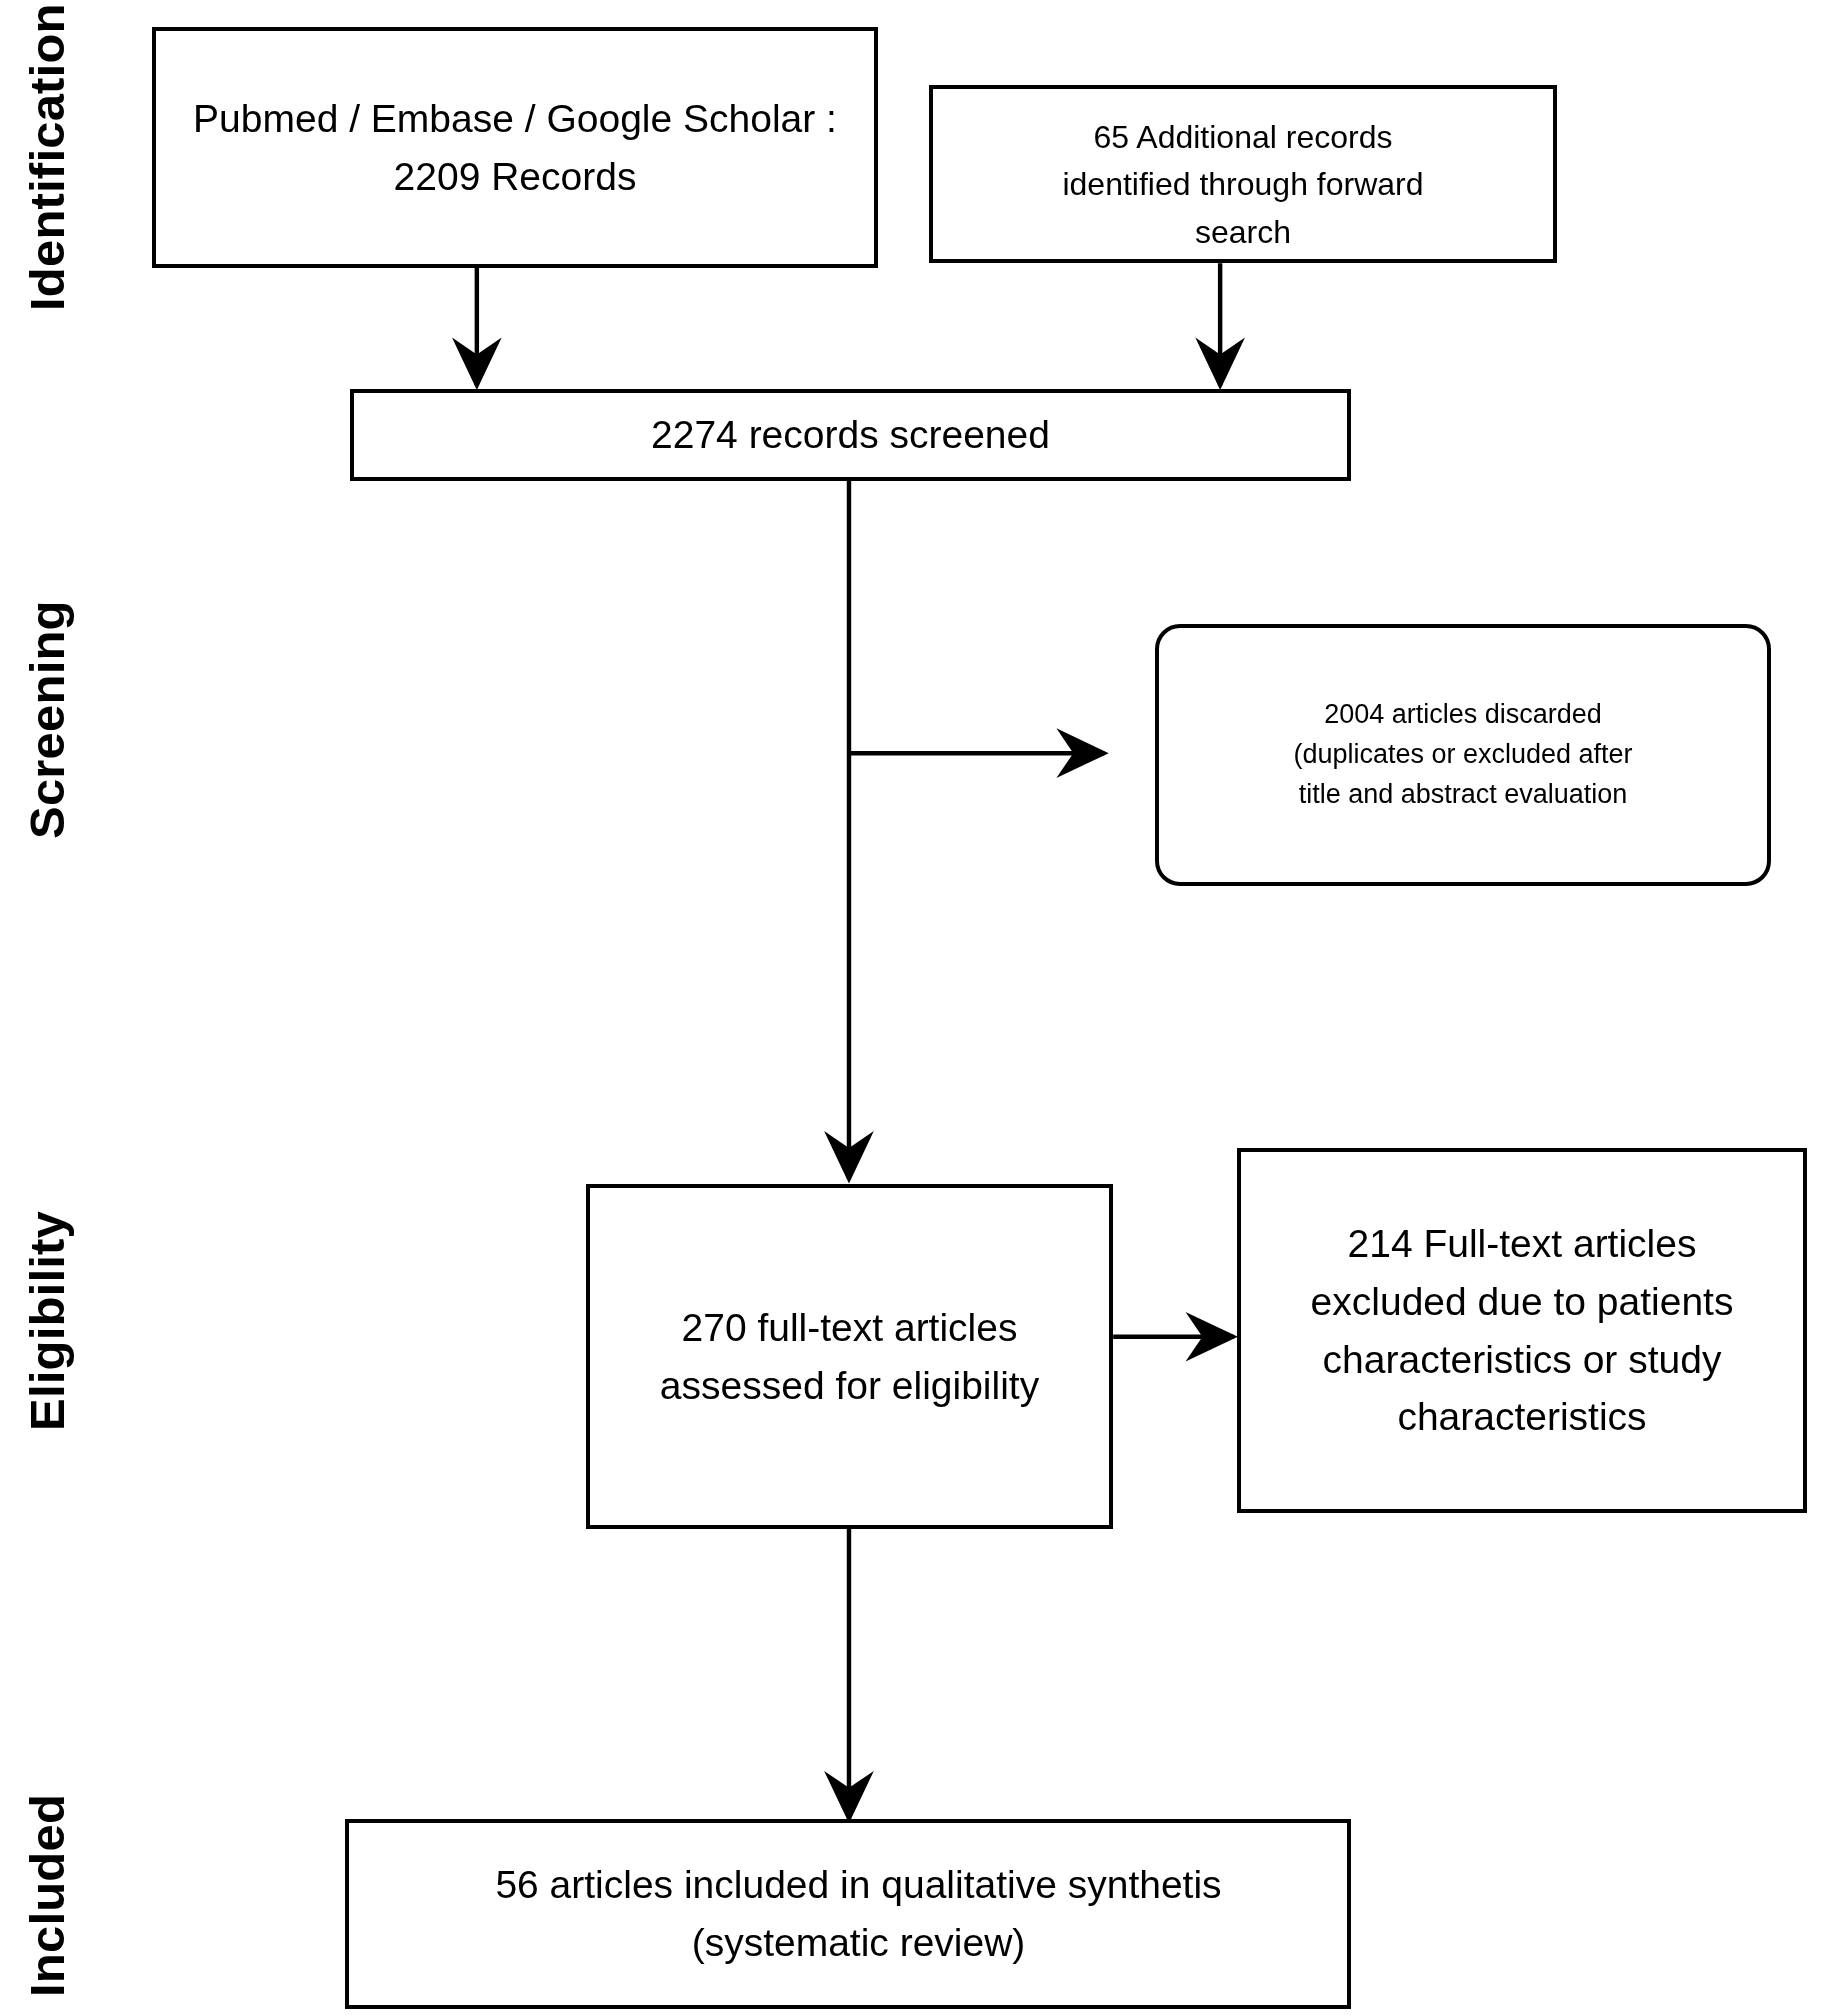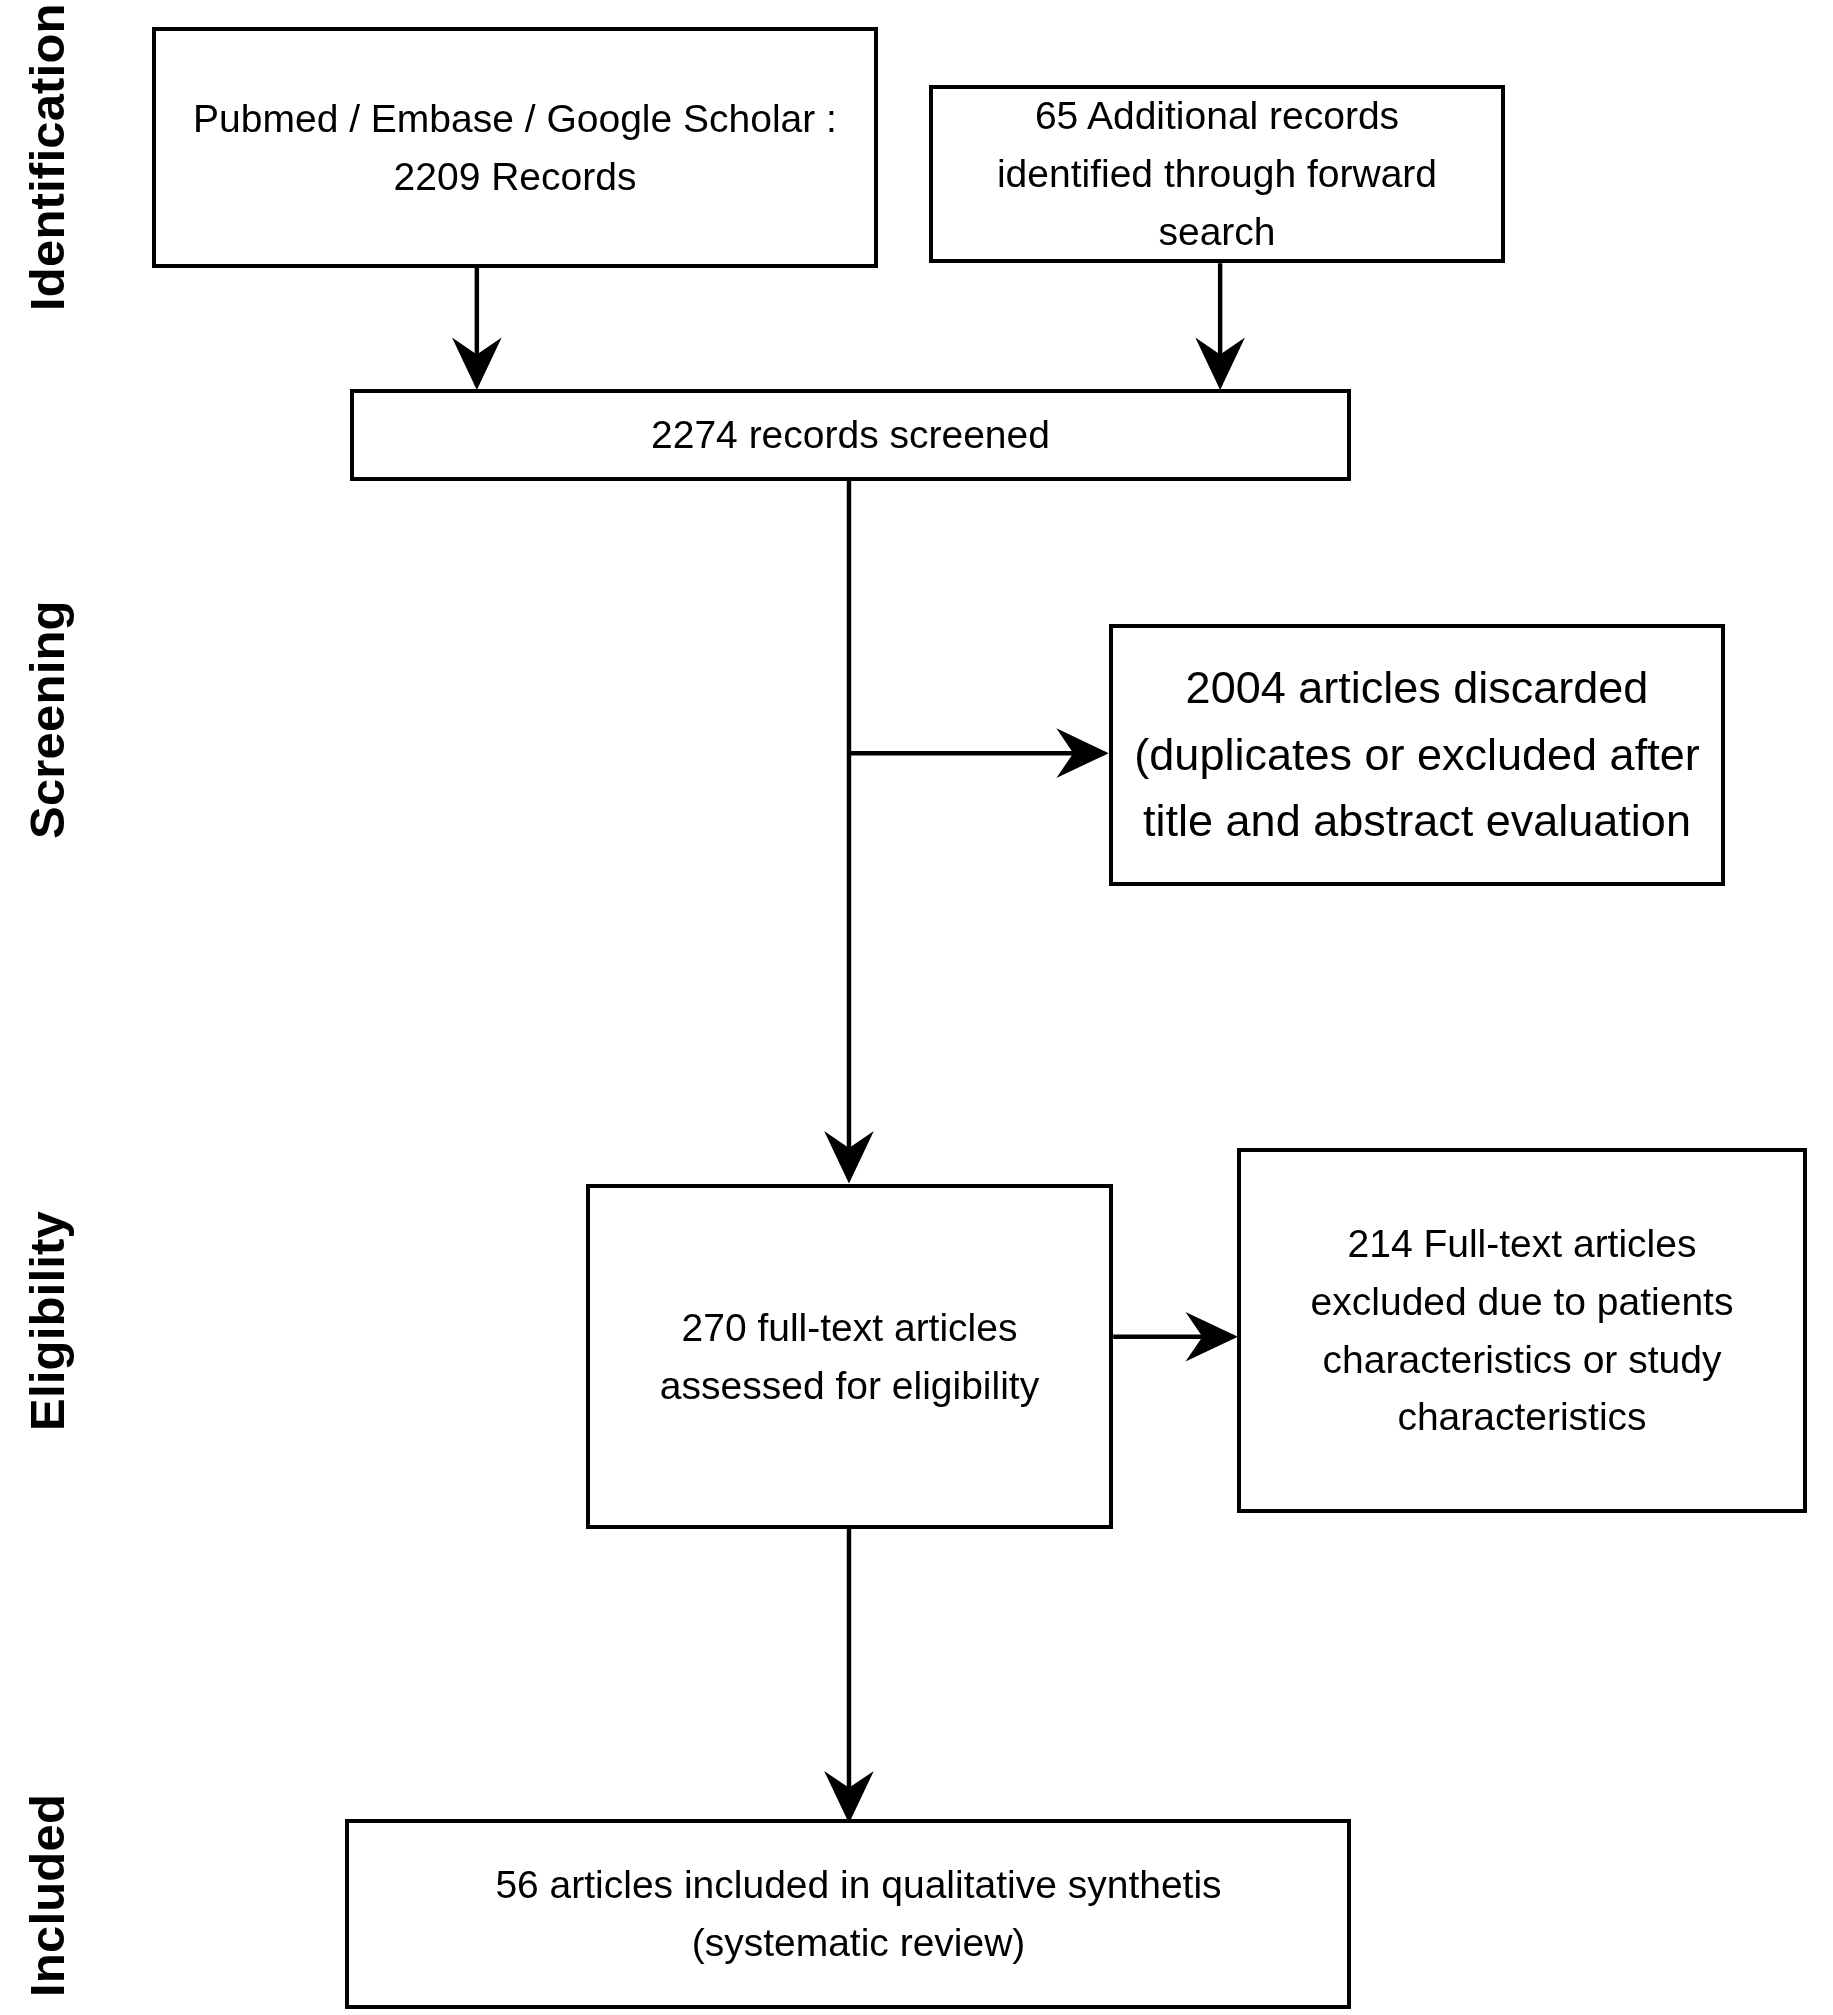--- a/index.html
+++ b/index.html
@@ -85,31 +85,31 @@
 
   <div class="stage-label" style="left:23px; top:1183px; width:64px; height:276px; font-size:49px;">Eligibility</div>
 
   <div class="stage-label" style="left:23px; top:1784px; width:64px; height:222px; font-size:49px;">Included</div>
 
   <div class="node" style="left:152px; top:27px; width:726px; height:241px; font-size:39px;">
     <span class="txt">Pubmed / Embase / Google Scholar :
 2209 Records</span>
   </div>
 
-  <div class="node" style="left:929px; top:85px; width:576px; height:178px; font-size:39px;">
+  <div class="node" style="left:929px; top:85px; width:628px; height:178px; font-size:32px;align-items:flex-end;">
     <span class="txt">65  Additional records
 identified through forward
 search</span>
   </div>
 
   <div class="node" style="left:350px; top:389px; width:1001px; height:92px; font-size:39px;justify-content:flex-end;">
     <span class="txt">2274  records screened</span>
   </div>
 
-  <div class="node" style="left:1109px; top:624px; width:616px; height:262px; font-size:45px;">
+  <div class="node" style="left:1155px; top:624px; width:616px; height:262px; font-size:27px;border-radius:25px;">
     <span class="txt">2004 articles discarded
 (duplicates or excluded after
 title and abstract evaluation</span>
   </div>
 
   <div class="node" style="left:586px; top:1184px; width:527px; height:345px; font-size:39px;">
     <span class="txt">270  full-text articles
 assessed  for eligibility</span>
   </div>
 

